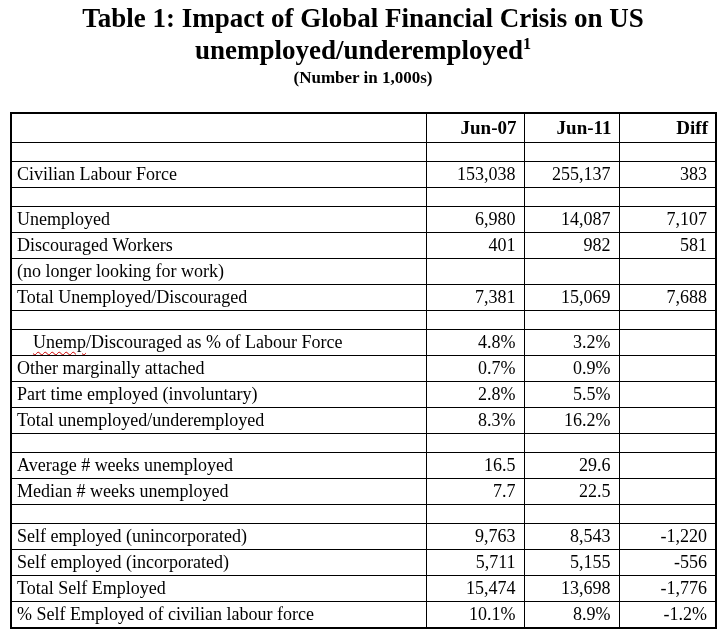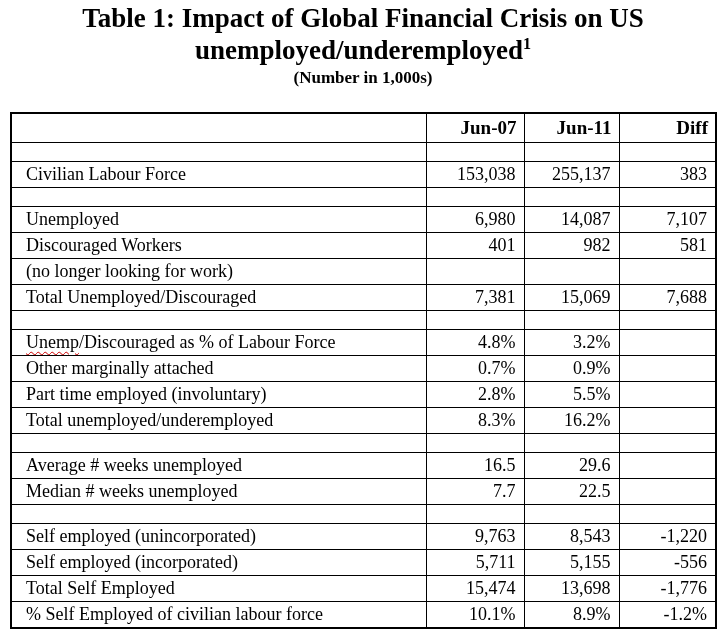--- a/index.html
+++ b/index.html
@@ -62,38 +62,39 @@
   .grid-table th.label-col {
     text-align: left;
     padding-left: 5px;
   }
   .grid-table td {
     font-size: 18px;
     height: 25px;
   }
   td.label-cell {
     text-align: left;
-    padding-left: 14px;
+    padding-left: 5px;
   }
   td.num-cell {
     text-align: right;
     padding-right: 8px;
   }
   tr.empty-row td {
     height: 18px;
   }
   tr.bold-row td {
     font-weight: normal;
   }
   .squiggle {
     text-decoration-line: underline;
     text-decoration-style: wavy;
     text-decoration-color: #cc0000;
     text-decoration-thickness: 1px;
     text-underline-offset: 3px;
+    margin-left: 16px;
   }
 </style>
 </head>
 <body>
 
 <div class="title-block">
   <h1 class="title">
     <span>Table 1: Impact of Global Financial Crisis on US</span><br>
     <span>unemployed/underemployed</span><sup>1</sup>
   </h1>

